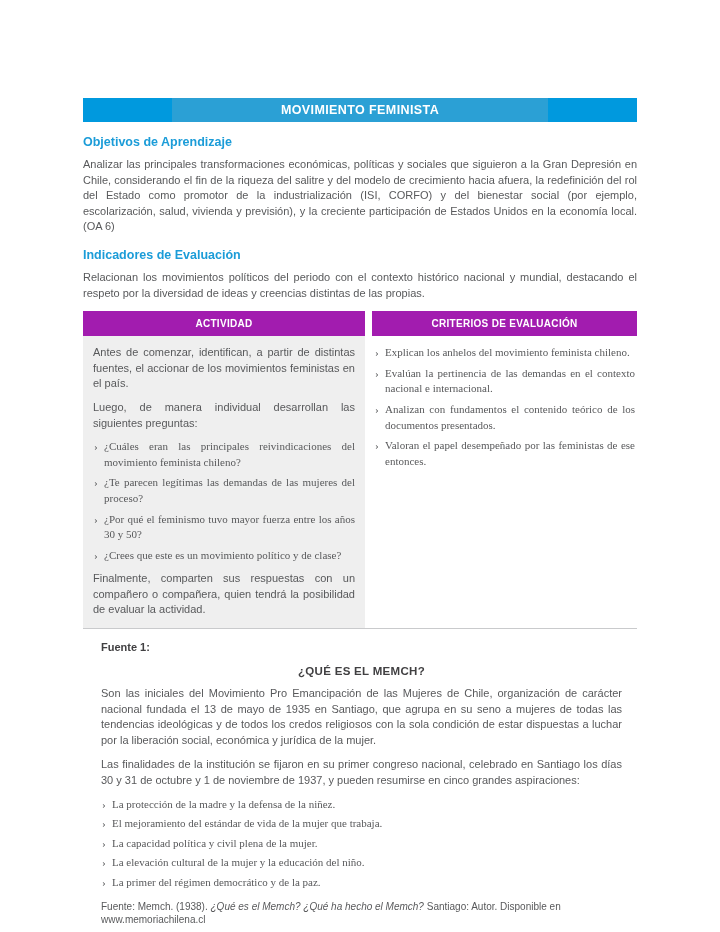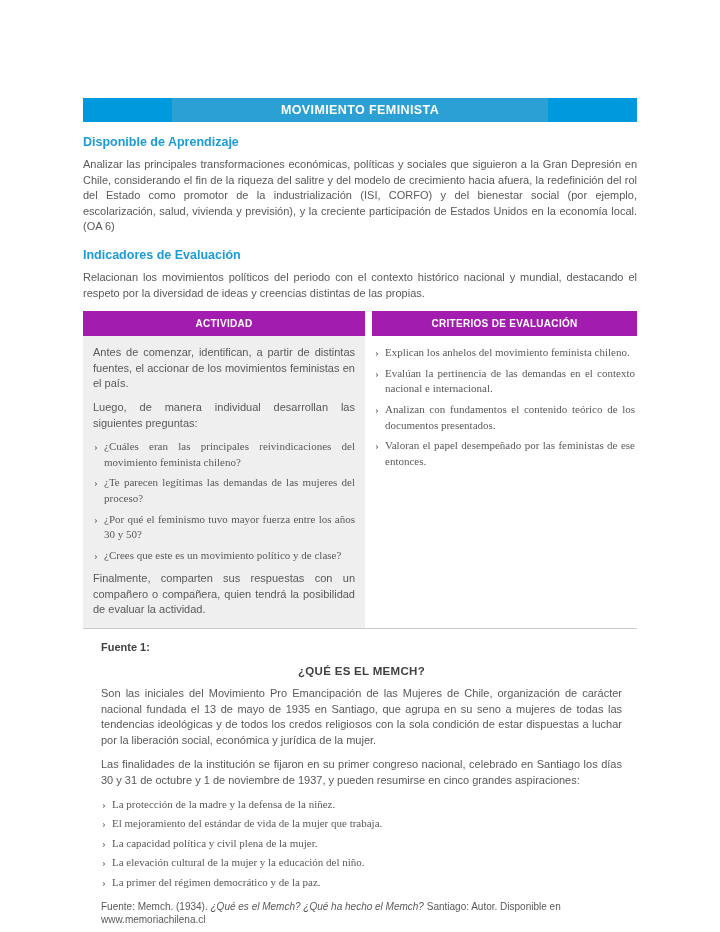--- a/index.html
+++ b/index.html
@@ -44,21 +44,21 @@
 <body>
 
 <div class="sheet">
 
   <div class="titlebar">
     <span class="cap cap-left"></span>
     <span class="cap cap-right"></span>
     <span class="title">MOVIMIENTO FEMINISTA</span>
   </div>
 
-  <h2 class="sec">Disponible de Aprendizaje</h2>
+  <h2 class="sec">Objetivos de Aprendizaje</h2>
   <p class="body">Analizar las principales transformaciones económicas, políticas y sociales que siguieron a la Gran Depresión en Chile, considerando el fin de la riqueza del salitre y del modelo de crecimiento hacia afuera, la redefinición del rol del Estado como promotor de la industrialización (ISI, CORFO) y del bienestar social (por ejemplo, escolarización, salud, vivienda y previsión), y la creciente participación de Estados Unidos en la economía local. (OA 6)</p>
 
   <h2 class="sec">Indicadores de Evaluación</h2>
   <p class="body">Relacionan los movimientos políticos del periodo con el contexto histórico nacional y mundial, destacando el respeto por la diversidad de ideas y creencias distintas de las propias.</p>
 
   <div class="grid">
     <div class="th">ACTIVIDAD</div>
     <div class="th">CRITERIOS DE EVALUACIÓN</div>
 
     <div class="cell cell-left">
@@ -85,16 +85,16 @@
     <h3 class="fuente-title">¿QUÉ ES EL MEMCH?</h3>
     <p class="fp">Son las iniciales del Movimiento Pro Emancipación de las Mujeres de Chile, organización de carácter nacional fundada el 13 de mayo de 1935 en Santiago, que agrupa en su seno a mujeres de todas las tendencias ideológicas y de todos los credos religiosos con la sola condición de estar dispuestas a luchar por la liberación social, económica y jurídica de la mujer.</p>
     <p class="fp">Las finalidades de la institución se fijaron en su primer congreso nacional, celebrado en Santiago los días 30 y 31 de octubre y 1 de noviembre de 1937, y pueden resumirse en cinco grandes aspiraciones:</p>
     <div class="asp">
       <div class="li">La protección de la madre y la defensa de la niñez.</div>
       <div class="li">El mejoramiento del estándar de vida de la mujer que trabaja.</div>
       <div class="li">La capacidad política y civil plena de la mujer.</div>
       <div class="li">La elevación cultural de la mujer y la educación del niño.</div>
       <div class="li">La primer del régimen democrático y de la paz.</div>
     </div>
-    <p class="cita"><span>Fuente: Memch. (1934). </span><em>¿Qué es el Memch? ¿Qué ha hecho el Memch?</em><span> Santiago: Autor. Disponible en www.memoriachilena.cl</span></p>
+    <p class="cita"><span>Fuente: Memch. (1938). </span><em>¿Qué es el Memch? ¿Qué ha hecho el Memch?</em><span> Santiago: Autor. Disponible en www.memoriachilena.cl</span></p>
   </div>
 
 </div>
 
 </body></html>

